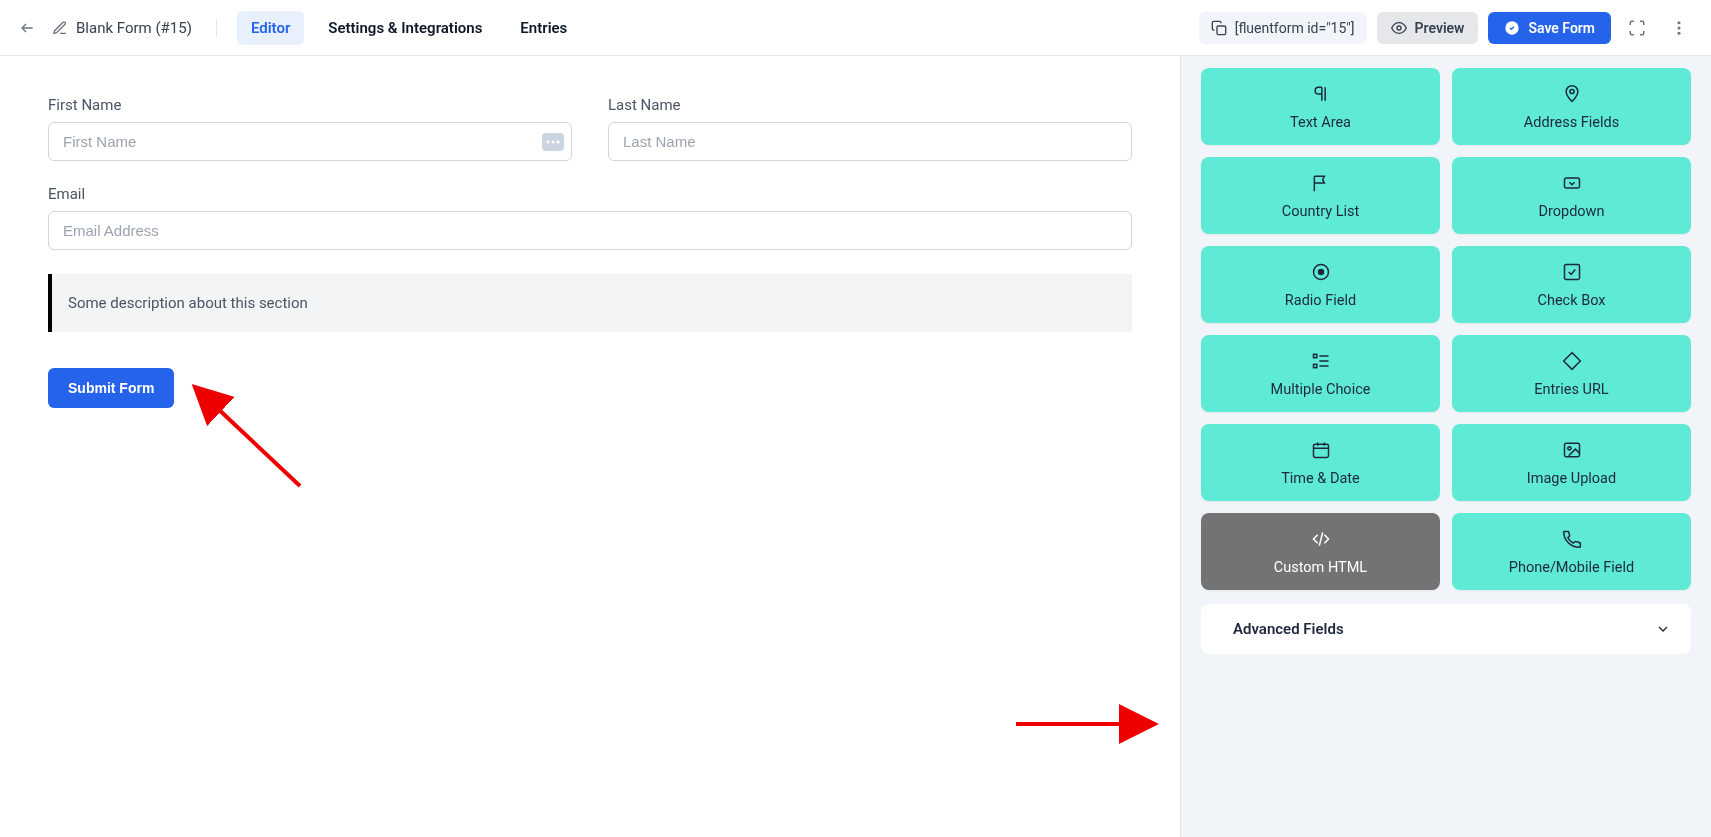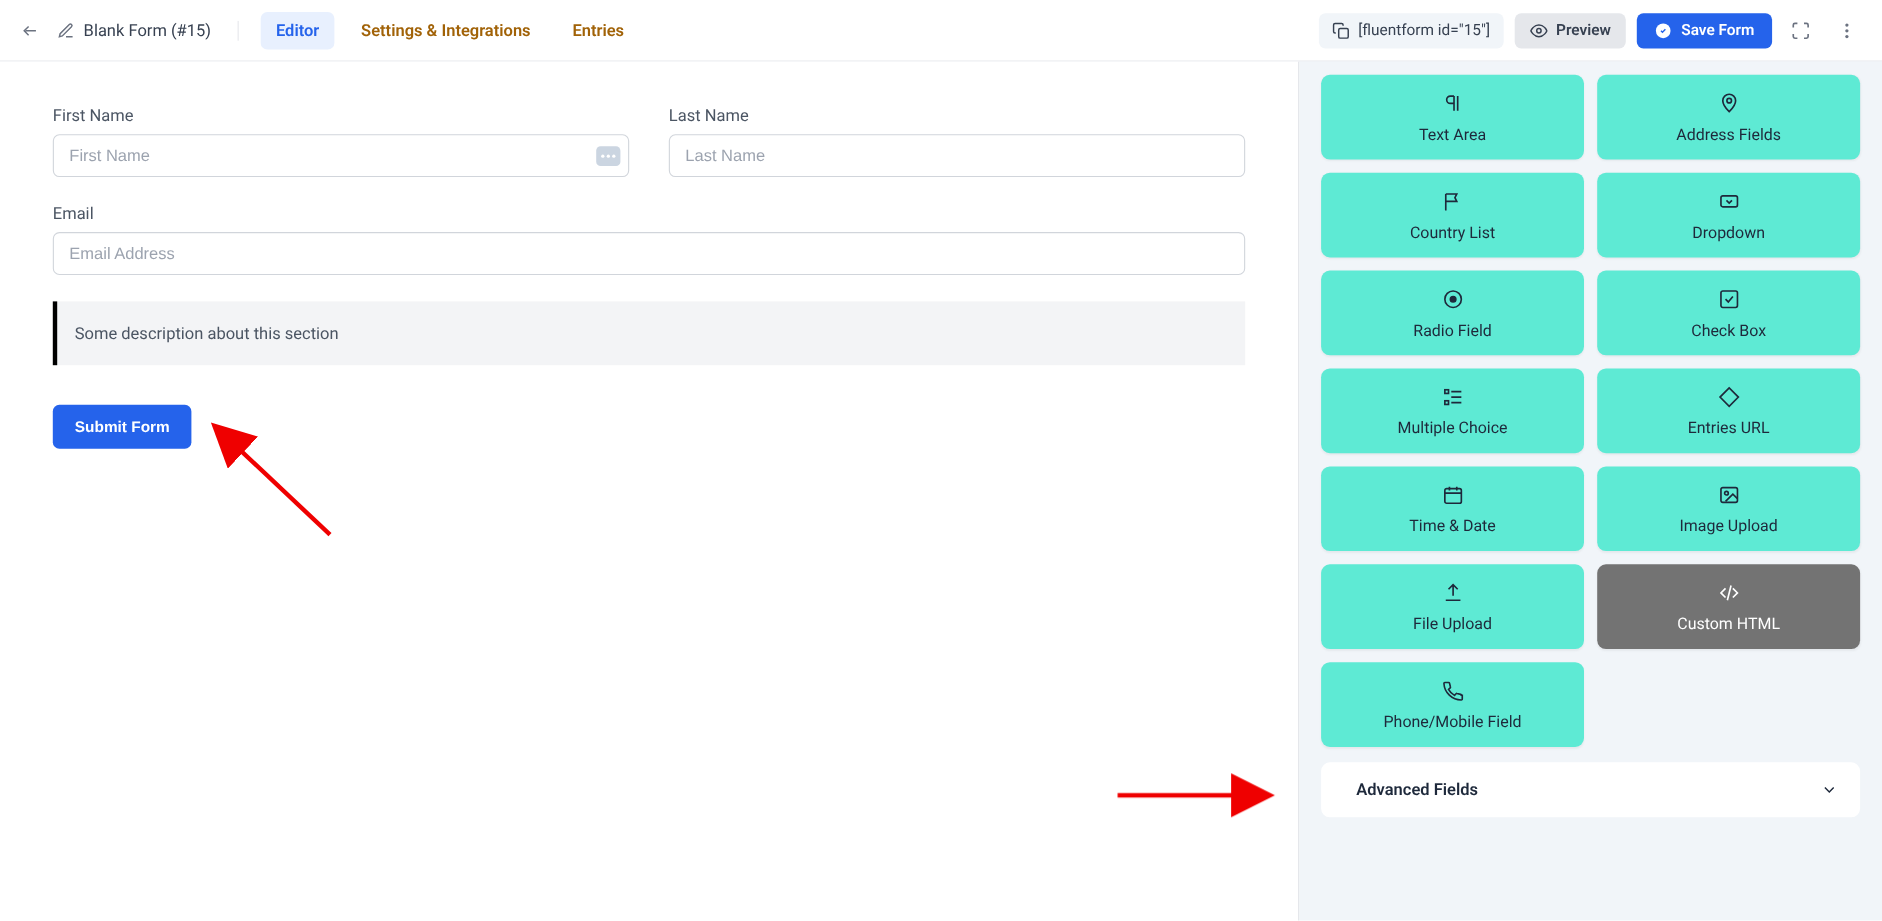--- a/index.html
+++ b/index.html
@@ -4,21 +4,21 @@
   <style>
     * { box-sizing: border-box; margin: 0; padding: 0; }
     body { font-family: -apple-system, BlinkMacSystemFont, "Segoe UI", Roboto, sans-serif; font-size: 14px; color: #1e293b; background: #fff; }
     
     .topbar { display: flex; align-items: center; justify-content: space-between; border-bottom: 1px solid #e5e7eb; padding: 8px 16px; height: 56px; }
     .topbar-left { display: flex; align-items: center; gap: 12px; }
     .back-btn { display: flex; align-items: center; justify-content: center; width: 24px; height: 24px; cursor: pointer; color: #6b7280; }
     .edit-title { display: flex; align-items: center; gap: 8px; color: #374151; font-size: 15px; cursor: pointer; padding-right: 24px; border-right: 1px solid #e5e7eb; }
     .edit-title svg { color: #6b7280; }
     .tabs { display: flex; gap: 10px; margin-left: 8px; justify-content: space-between; }
-    .tab { padding: 8px 14px; border-radius: 6px; font-weight: 600; font-size: 15px; cursor: pointer; color: #a16207; }
+    .tab { padding: 8px 14px; border-radius: 6px; font-weight: 600; font-size: 15px; cursor: pointer; color: #0f172a; }
     .tab.active { background: #e8f0fe; color: #2563eb; }
     .topbar-right { display: flex; align-items: center; gap: 10px; }
     .shortcode-btn { display: flex; align-items: center; gap: 8px; background: #f1f5f9; padding: 8px 12px; border-radius: 6px; color: #374151; font-size: 14px; cursor: pointer; }
     .preview-btn { display: flex; align-items: center; gap: 8px; background: #e5e7eb; padding: 8px 14px; border-radius: 6px; color: #374151; font-weight: 600; cursor: pointer; }
     .save-btn { display: flex; align-items: center; gap: 8px; background: #2563eb; padding: 8px 16px; border-radius: 6px; color: #fff; font-weight: 600; cursor: pointer; }
     .icon-btn { display: flex; align-items: center; justify-content: center; width: 32px; height: 32px; cursor: pointer; color: #6b7280; border-radius: 6px; }
 
     .content { display: flex; height: calc(100vh - 56px); }
     .main { flex: 1; padding: 40px 48px; background: #fff; position: relative; border-right: 1px solid #e5e7eb; }
     .form-row { display: flex; gap: 36px; margin-bottom: 24px; align-items: flex-end; }
@@ -244,28 +244,20 @@
       <div class="field-card">
         <div class="fc-icon">
             <svg width="20" height="20" viewBox="0 0 24 24" fill="none" stroke="currentColor" stroke-width="1.8">
               <rect x="3" y="4" width="18" height="16" rx="2"></rect>
               <circle cx="9" cy="10" r="2"></circle>
               <path d="M21 16l-5-5-8 8"></path>
             </svg>
           </div>
         <div class="fc-label">Image Upload</div>
       </div>
-      <div class="field-card">
-        <div class="fc-icon">
-            <svg width="20" height="20" viewBox="0 0 24 24" fill="none" stroke="currentColor" stroke-width="1.8">
-              <path d="M12 3v12M7 8l5-5 5 5M4 20h16"></path>
-            </svg>
-          </div>
-        <div class="fc-label">File Upload</div>
-      </div>
 
       <div class="field-card active">
         <div class="fc-icon">
             <svg width="20" height="20" viewBox="0 0 24 24" fill="none" stroke="currentColor" stroke-width="1.8">
               <path d="M8 7l-5 5 5 5M16 7l5 5-5 5M14 4l-4 16"></path>
             </svg>
           </div>
         <div class="fc-label">Custom HTML</div>
       </div>
       <div class="field-card">

